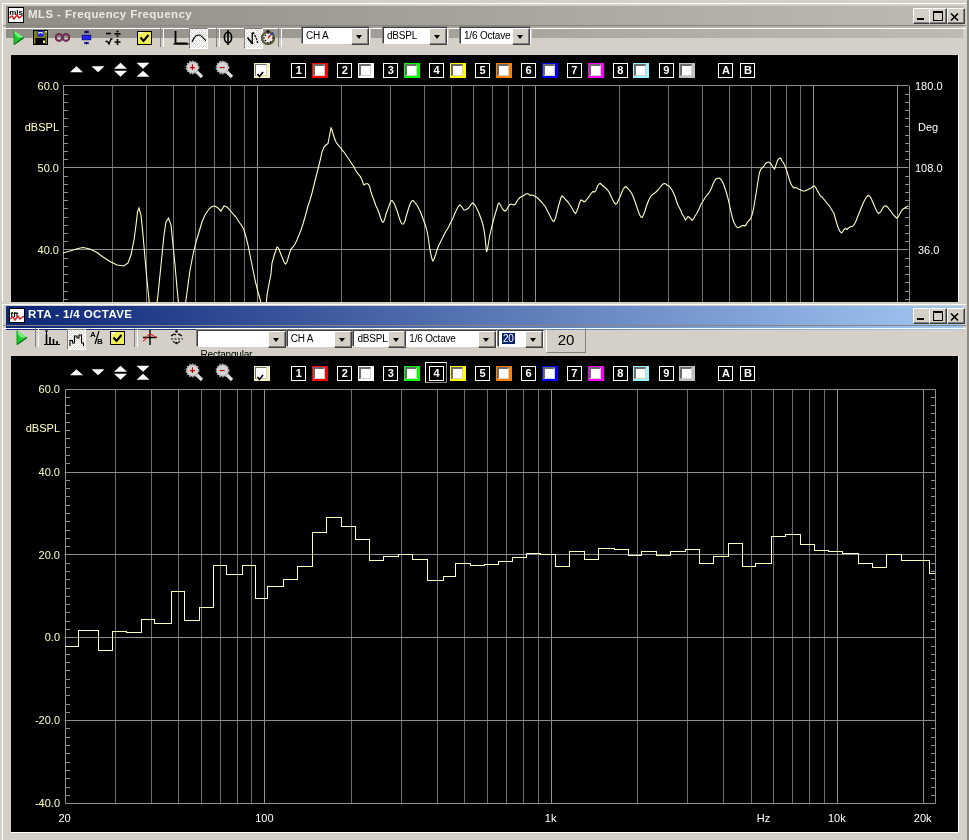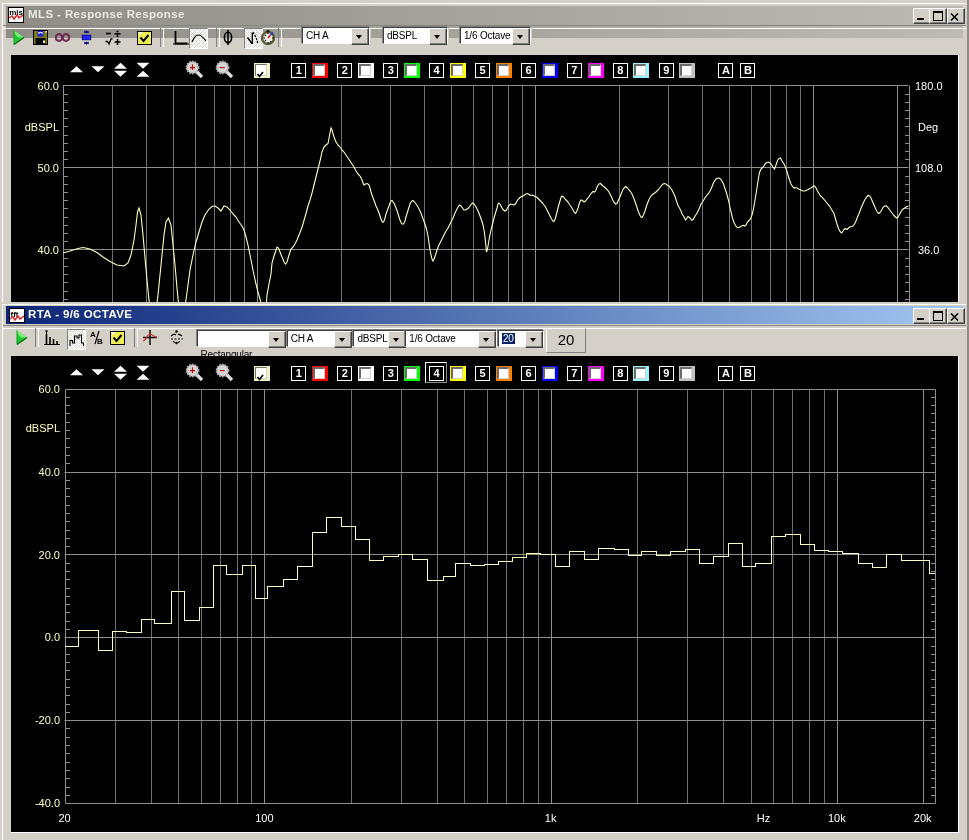--- a/index.html
+++ b/index.html
@@ -1,21 +1,21 @@
 <!DOCTYPE html>
 <html><head><meta charset="utf-8"><style>html,body{margin:0;padding:0;width:969px;height:840px;background:#d4d0c8;font-family:"Liberation Sans",sans-serif;overflow:hidden;will-change:transform}.abs{position:absolute}svg{transform:translateZ(0)}.numbox{position:absolute;width:15px;height:15px;background:#000;border:1.5px solid #fff;box-sizing:border-box;color:#fff;font-size:11px;font-weight:bold;text-align:center;line-height:12px}.titlebtn{position:absolute;width:15.5px;height:14px;background:#d4d0c8;border-top:1px solid #fff;border-left:1px solid #fff;border-right:1px solid #404040;border-bottom:1px solid #404040;box-shadow:inset -1px -1px 0 #808080,inset 1px 1px 0 #d4d0c8}</style></head><body>
 <div class="abs" style="left:0;top:0;width:969px;height:303px;background:#d4d0c8">
     <div class="abs" style="left:2px;top:3px;width:964px;height:1px;background:#fff"></div>
     <div class="abs" style="left:2px;top:3px;width:1px;height:300px;background:#fff"></div>
     <div class="abs" style="left:6px;top:6px;width:957px;height:32px;background:linear-gradient(90deg,#8f8d86,#bdbbb1)">
       <div class="abs" style="left:2px;top:1px;width:14px;height:14px;background:#fff;border:1px solid #000"><svg width="14" height="14" viewBox="0 0 14 14">
           <text x="0.2" y="7" font-size="8" font-weight="bold" fill="#000" font-family="Liberation Sans">mls</text>
           <path d="M0 10l3-2 2 3 3-4 2 3 4-3" stroke="#e02020" stroke-width="1.4" fill="none"></path>
         </svg></div>
-      <div class="abs" style="left:22px;top:2px;font-size:11.5px;font-weight:bold;color:#e9e9e4;letter-spacing:0.4px">MLS - Response Response</div>
+      <div class="abs" style="left:22px;top:2px;font-size:11.5px;font-weight:bold;color:#e9e9e4;letter-spacing:0.4px">MLS - Frequency Frequency</div>
     </div>
     <div class="titlebtn" style="left:913px;top:8px">
       <div class="abs" style="left:3px;top:9px;width:7px;height:2px;background:#000"></div>
     </div>
     <div class="titlebtn" style="left:929px;top:8px">
       <div class="abs" style="left:2.5px;top:2px;width:8px;height:7px;border:1px solid #000;border-top:2px solid #000"></div>
     </div>
     <div class="titlebtn" style="left:947px;top:8px"><svg width="13" height="12" viewBox="0 0 13 12">
         <path d="M3 2.5l7 7M10 2.5l-7 7" stroke="#000" stroke-width="1.6"></path>
       </svg></div>
@@ -152,26 +152,26 @@
         <text x="904.0" y="34.5" fill="#ffffff" font-size="11" text-anchor="start">180.0</text>
         <text x="907.0" y="76.0" fill="#ffffff" font-size="11" text-anchor="start">Deg</text>
         <text x="904.0" y="116.5" fill="#ffffff" font-size="11" text-anchor="start">108.0</text>
         <text x="907.0" y="199.0" fill="#ffffff" font-size="11" text-anchor="start">36.0</text>
         <polyline points="52.0,198.0 59.0,196.0 67.0,193.5 72.0,192.5 79.0,194.0 86.0,197.5 92.0,202.0 99.0,206.5 106.0,210.0 113.0,211.0 117.0,208.0 120.0,200.0 123.0,185.0 125.0,170.0 126.5,157.0 128.0,153.0 130.0,160.0 132.0,180.0 134.0,203.0 136.0,225.0 137.5,240.0 139.0,255.0 145.0,255.0 147.0,240.0 149.0,220.0 151.0,200.0 153.0,180.0 155.0,167.0 157.5,163.0 160.0,170.0 162.0,190.0 164.0,210.0 166.0,233.0 167.5,248.0 168.0,255.0 173.0,255.0 175.0,245.0 177.0,230.0 179.0,215.0 182.0,200.0 185.0,187.0 188.0,177.0 191.0,167.0 194.0,160.0 198.0,154.0 201.0,151.5 204.0,151.0 207.0,153.0 210.0,156.0 213.0,151.0 216.0,152.0 219.0,155.0 222.0,159.0 225.0,162.0 228.0,167.0 231.0,171.0 233.0,175.0 235.0,182.0 237.0,190.0 239.0,200.0 241.0,210.0 243.0,220.0 245.0,229.0 247.0,237.0 249.0,244.0 251.0,253.0 255.0,253.0 256.0,240.0 258.0,229.0 260.0,219.0 261.0,208.0 263.0,201.0 265.0,195.0 266.0,192.0 267.5,193.0 269.0,197.0 271.0,202.0 273.0,207.0 274.5,209.0 276.0,207.0 278.0,200.0 280.0,194.0 282.0,192.0 284.0,189.0 286.0,185.0 288.0,180.0 290.0,175.0 292.0,169.0 294.0,162.0 296.0,155.0 297.0,151.0 299.0,145.0 301.0,138.0 303.0,130.0 305.0,122.0 307.0,114.0 309.0,106.0 311.0,97.0 313.0,92.0 315.0,90.0 317.0,88.5 319.0,78.0 320.0,73.0 321.0,75.0 323.0,82.0 325.0,87.0 327.0,90.0 329.0,92.0 331.0,95.0 333.0,97.0 335.0,100.0 337.0,103.0 339.0,106.0 341.0,109.0 343.0,112.0 345.0,116.0 347.0,119.0 349.0,121.0 350.0,123.0 351.0,125.0 352.0,128.0 353.0,130.0 354.5,129.0 356.0,128.5 357.0,129.0 358.0,130.0 359.0,133.0 360.0,137.0 361.0,140.0 362.5,144.0 364.0,148.0 365.0,151.0 366.5,154.0 368.0,158.0 369.0,161.0 370.0,164.0 371.0,166.5 372.0,167.5 373.0,166.0 374.0,163.0 375.0,159.0 376.5,155.0 378.0,151.0 379.0,148.0 380.0,146.0 381.0,145.5 382.0,147.0 383.5,149.0 385.0,153.0 386.5,157.0 388.0,162.0 389.0,165.0 390.0,167.5 391.0,169.0 392.5,169.0 394.0,166.0 395.0,162.0 396.5,157.0 398.0,152.0 399.5,148.0 401.0,146.0 402.0,145.5 403.5,147.0 405.0,149.0 406.5,151.0 408.0,154.0 409.5,157.0 411.0,161.0 412.5,165.0 414.0,169.0 415.5,174.0 417.0,181.0 418.0,188.0 419.0,195.0 420.0,200.0 421.0,204.0 422.0,206.0 423.0,204.0 424.5,200.0 426.0,195.0 427.5,191.0 429.0,188.0 430.5,185.0 432.0,182.0 433.5,179.0 435.0,176.0 436.5,174.0 438.0,171.0 439.5,168.0 441.0,165.0 442.5,162.0 444.0,158.0 445.5,155.0 447.0,152.0 448.5,150.0 450.0,151.0 451.5,153.0 453.0,155.0 454.5,155.0 456.0,154.0 457.5,153.0 459.0,151.0 460.5,149.0 461.5,148.0 463.0,149.0 464.5,151.0 466.0,154.0 467.5,157.0 469.0,161.0 470.5,165.0 472.0,170.0 473.0,175.0 474.0,182.0 474.8,190.0 475.5,197.0 476.5,194.0 477.5,188.0 478.5,182.0 480.0,175.0 481.5,169.0 483.0,163.0 484.5,158.0 486.0,153.0 487.0,149.0 488.0,148.0 489.5,150.0 491.0,153.0 492.5,155.0 494.0,156.0 495.5,155.0 497.0,152.0 498.5,150.0 500.0,149.0 501.5,149.5 503.0,150.0 504.5,149.0 506.0,146.0 507.5,144.0 509.0,142.5 510.5,141.5 512.0,141.0 513.5,140.0 515.0,139.0 516.5,138.5 518.0,139.5 519.5,140.5 521.0,140.0 522.5,140.5 524.0,141.5 525.5,142.0 527.0,143.5 528.5,145.0 530.0,146.5 531.5,148.0 533.0,150.0 534.5,152.0 536.0,155.0 537.5,158.0 539.0,161.0 540.5,164.0 542.0,166.0 543.0,166.5 544.5,163.0 546.0,157.0 547.5,151.0 549.0,146.0 550.0,142.5 551.0,141.0 552.5,142.0 554.0,144.0 555.5,145.5 557.0,147.0 558.5,149.5 560.0,151.5 561.5,154.0 563.0,157.0 564.5,158.5 565.5,157.0 567.0,153.0 568.5,148.0 570.0,145.0 571.5,145.5 573.0,147.0 574.5,146.0 576.0,144.0 577.5,142.5 579.0,140.0 580.5,138.0 582.0,136.5 583.5,137.0 585.0,135.0 586.5,131.0 588.0,129.0 589.5,128.5 591.0,130.0 592.5,131.5 594.0,132.5 595.5,134.0 597.0,135.5 598.5,138.0 600.0,141.0 601.5,144.5 603.0,147.5 604.5,149.0 606.0,148.5 607.5,145.0 609.0,142.0 610.5,138.0 612.0,134.5 613.5,132.5 615.0,131.5 616.5,133.0 618.0,135.0 619.5,136.5 621.0,139.0 622.5,142.5 624.0,146.5 625.5,151.0 627.0,155.5 628.5,159.5 630.0,162.0 631.0,162.5 632.5,160.0 634.0,156.0 635.5,151.0 637.0,147.0 638.5,143.5 640.0,141.0 641.5,139.5 643.0,138.5 644.5,137.5 646.0,136.0 647.5,134.5 649.0,132.5 650.5,130.5 652.0,129.0 653.5,128.5 655.0,129.0 656.5,130.5 658.0,131.0 659.5,133.0 661.0,135.0 662.5,138.0 664.0,141.5 665.5,146.0 667.0,150.5 668.5,153.0 670.0,156.0 671.0,159.0 672.5,161.0 673.5,163.0 674.5,165.0 676.0,163.0 677.0,161.5 678.5,162.5 680.0,164.0 681.0,165.5 682.5,164.0 684.0,161.0 685.5,159.0 687.0,156.0 688.5,153.0 690.0,149.0 691.5,147.0 693.0,144.5 694.5,142.0 696.0,140.0 697.5,138.5 699.0,136.0 700.5,133.0 702.0,129.0 703.5,126.0 705.0,124.0 706.5,123.2 708.0,123.0 709.5,124.0 711.0,126.0 712.5,129.0 714.0,133.5 715.5,138.0 717.0,143.5 718.5,150.0 720.0,157.0 721.5,163.0 723.0,167.5 724.5,170.5 726.0,172.3 727.5,172.7 729.0,172.0 730.5,171.0 732.0,170.3 733.5,171.0 735.0,170.0 736.5,167.0 738.0,165.5 739.5,164.0 741.0,160.0 742.5,154.0 744.0,145.0 745.5,136.0 747.0,126.0 748.5,117.5 750.0,114.0 751.5,112.5 753.0,111.0 754.5,108.5 756.0,107.5 757.5,107.0 759.0,108.0 760.5,109.5 762.0,112.0 763.5,114.0 765.0,110.0 766.5,105.5 768.0,103.5 769.5,103.0 771.0,106.0 772.5,108.0 774.0,111.0 775.5,115.0 777.0,120.0 778.5,125.0 780.0,129.0 781.5,131.5 783.0,133.0 784.5,132.5 786.0,133.0 787.5,134.0 789.0,134.5 790.5,135.5 792.0,136.0 794.0,136.0 796.0,135.0 798.0,134.0 800.0,133.0 802.0,131.5 803.5,131.0 805.0,133.0 806.5,136.0 808.0,138.5 809.5,141.0 811.0,142.0 812.5,144.0 814.0,145.5 815.5,147.5 817.0,149.5 818.5,151.0 820.0,153.5 821.5,156.0 823.0,158.5 824.5,164.0 826.0,169.0 827.5,173.5 829.0,176.5 830.5,178.0 831.5,177.0 833.0,174.5 834.5,173.5 836.0,174.5 837.5,173.0 839.0,172.0 840.5,171.5 842.0,171.0 843.5,169.0 845.0,166.0 846.5,162.0 848.0,158.5 849.5,154.5 851.0,151.0 852.5,147.5 854.0,144.5 855.5,142.0 857.0,140.5 858.5,141.0 860.0,143.0 861.5,146.5 863.0,150.0 864.5,153.5 866.0,156.5 867.5,158.5 869.0,157.5 870.5,155.5 872.0,152.5 873.5,151.0 875.0,150.8 876.5,152.0 878.0,154.0 879.5,156.0 881.0,158.0 882.5,160.0 884.0,161.5 885.5,163.0 887.0,162.0 888.5,159.5 890.0,156.5 891.5,154.5 893.0,153.5 894.5,152.5 896.0,151.5 897.5,151.0" fill="none" stroke="#ffffc2" stroke-width="1.1"></polyline>
       </svg></div>
   </div>
 <div class="abs" style="left:0;top:302px;width:969px;height:538px;background:#d4d0c8">
     <div class="abs" style="left:2px;top:2px;width:964px;height:1px;background:#fff"></div>
     <div class="abs" style="left:2px;top:2px;width:1px;height:536px;background:#fff"></div>
-    <div class="abs" style="left:6px;top:4px;width:957px;height:18px;background:linear-gradient(90deg,#0c2577,#a2c8f2)">
+    <div class="abs" style="left:6px;top:4px;width:957px;height:24px;background:linear-gradient(90deg,#0c2577,#a2c8f2)">
       <div class="abs" style="left:3px;top:1.5px;width:14px;height:13.5px;background:#fff;border:1px solid #000"><svg width="14" height="13" viewBox="0 0 14 13">
           <text x="0.5" y="7" font-size="8" font-weight="bold" fill="#000" font-family="Liberation Sans">fft</text>
           <path d="M0 9l3-2 2 3 3-4 2 3 4-3" stroke="#e02020" stroke-width="1.4" fill="none"></path>
         </svg></div>
-      <div class="abs" style="left:22px;top:2px;font-size:11.5px;font-weight:bold;color:#fff;letter-spacing:0.4px">RTA - 9/6 OCTAVE</div>
+      <div class="abs" style="left:22px;top:2px;font-size:11.5px;font-weight:bold;color:#fff;letter-spacing:0.4px">RTA - 1/4 OCTAVE</div>
     </div>
     <div class="titlebtn" style="left:913px;top:6px">
       <div class="abs" style="left:3px;top:9px;width:7px;height:2px;background:#000"></div>
     </div>
     <div class="titlebtn" style="left:929px;top:6px">
       <div class="abs" style="left:2.5px;top:2px;width:8px;height:7px;border:1px solid #000;border-top:2px solid #000"></div>
     </div>
     <div class="titlebtn" style="left:947px;top:6px"><svg width="13" height="12" viewBox="0 0 13 12">
         <path d="M3 2.5l7 7M10 2.5l-7 7" stroke="#000" stroke-width="1.6"></path>
       </svg></div>

